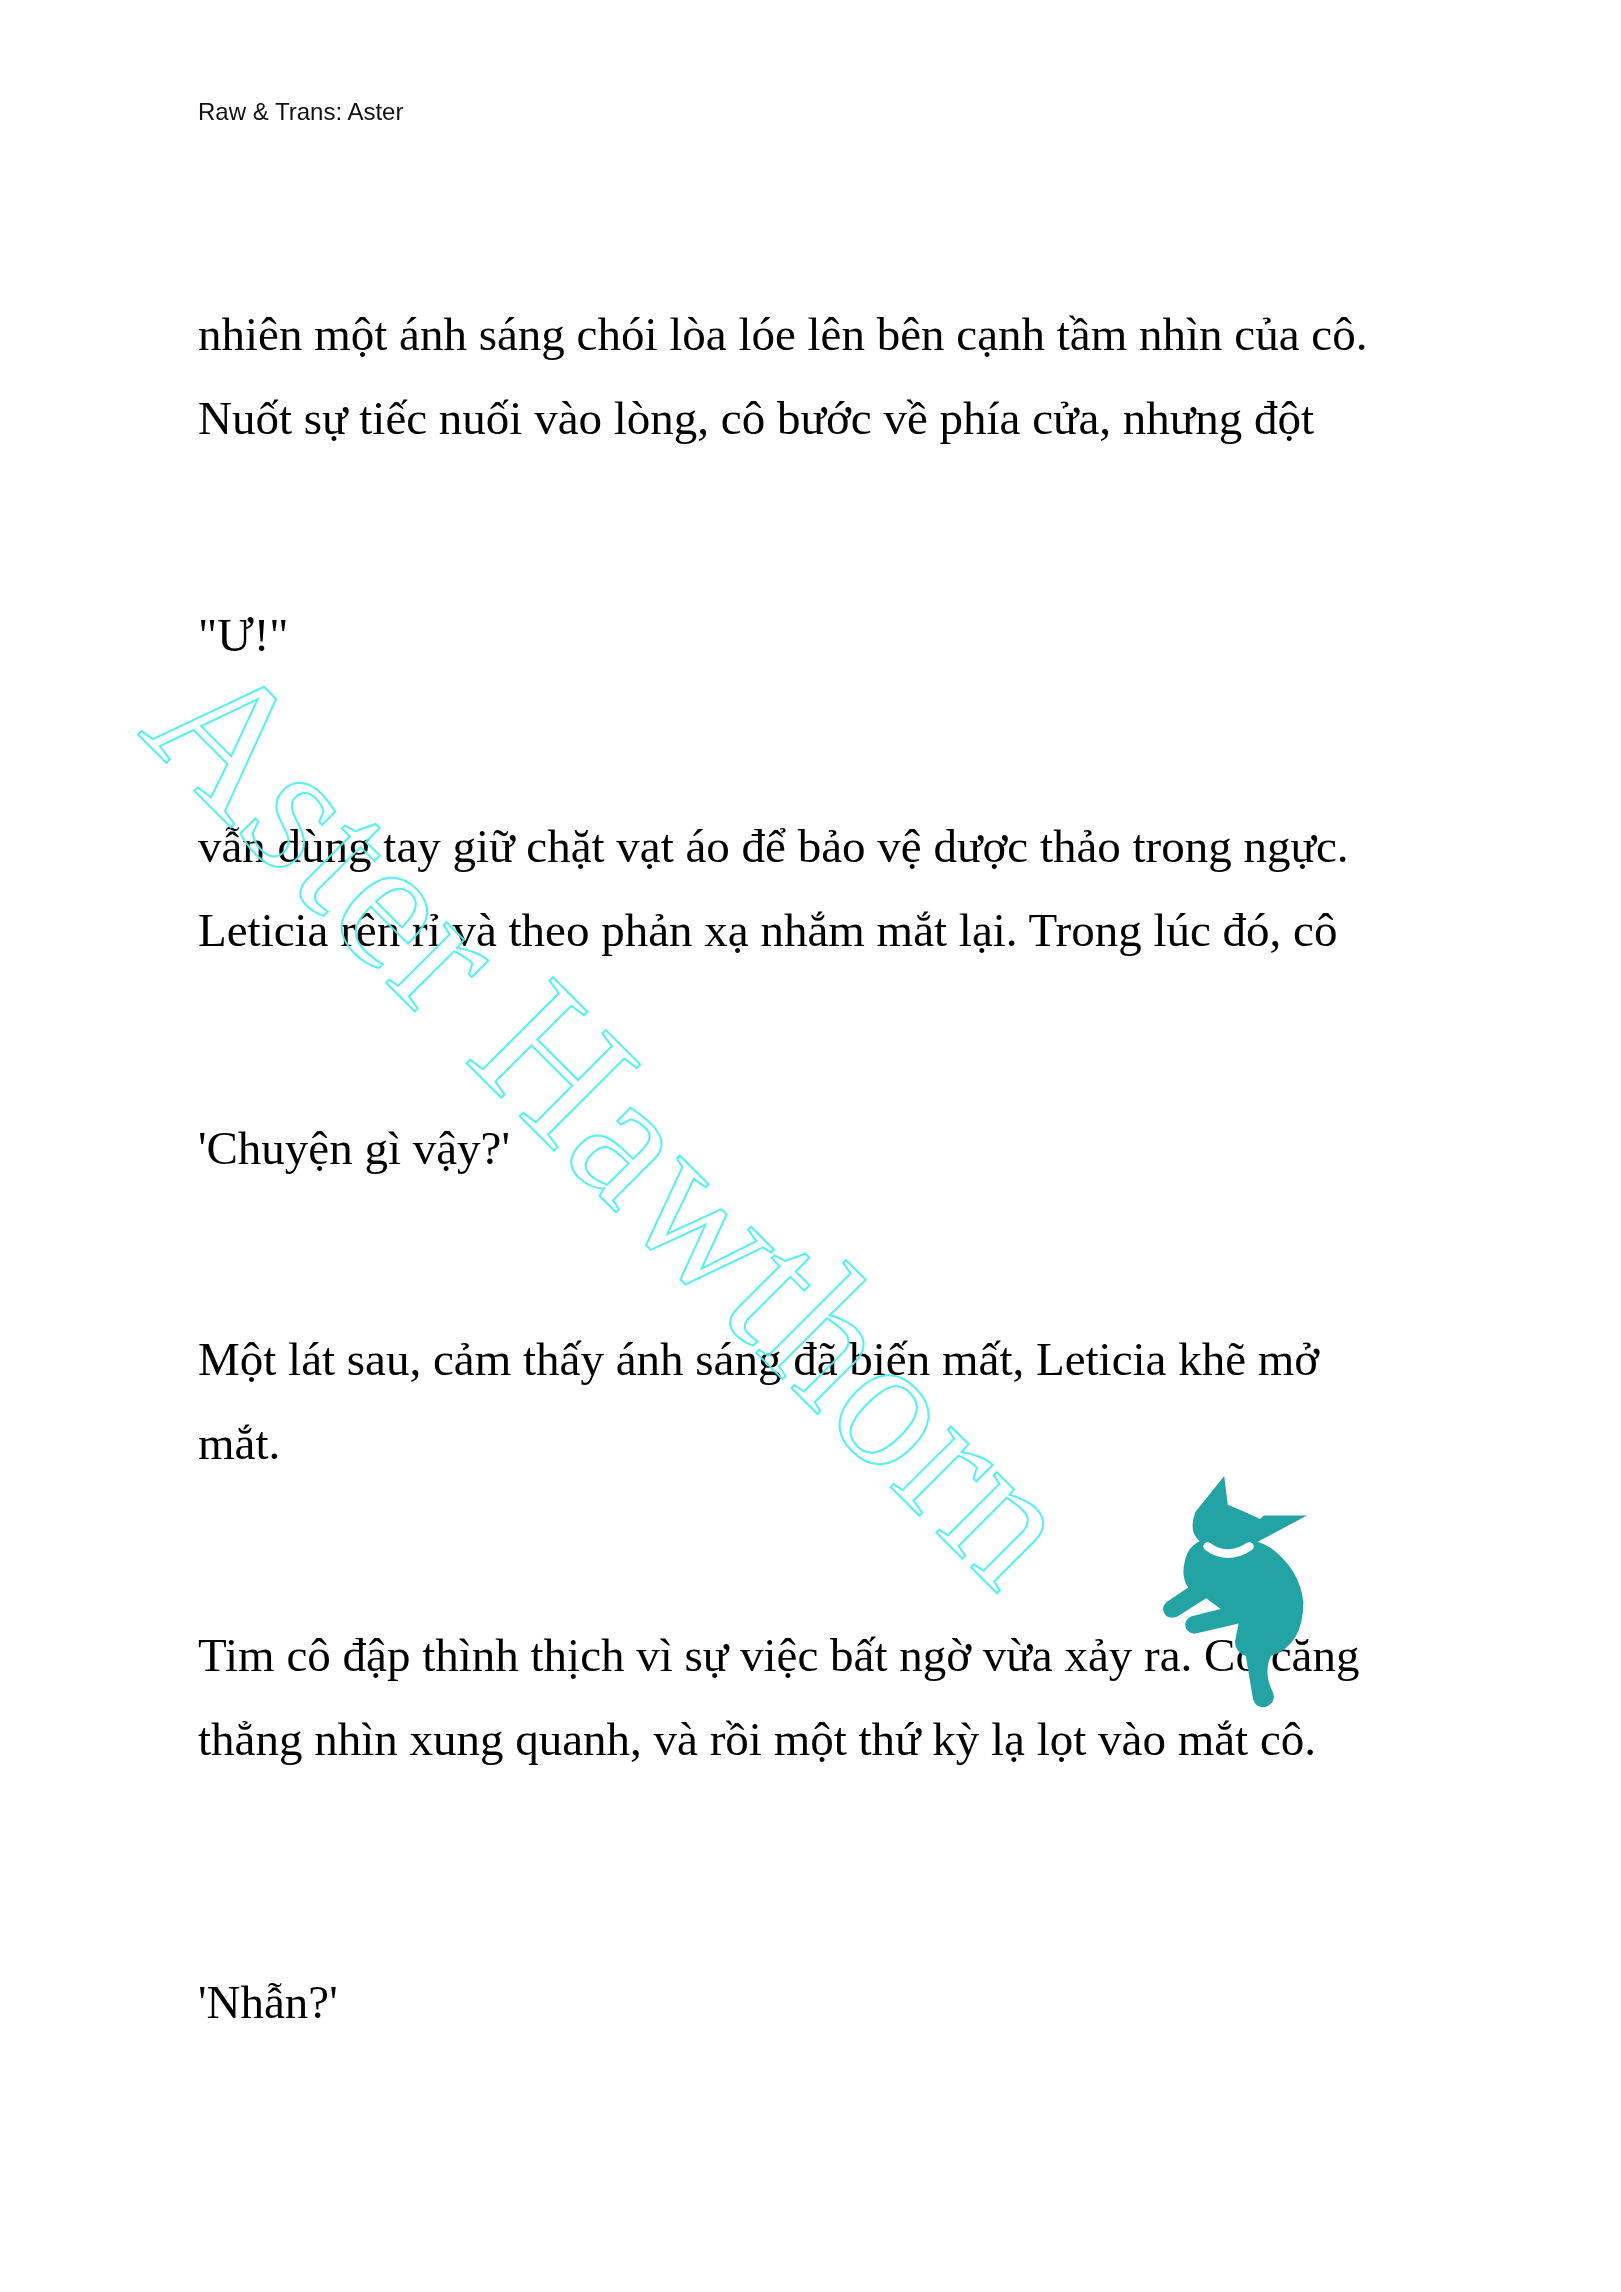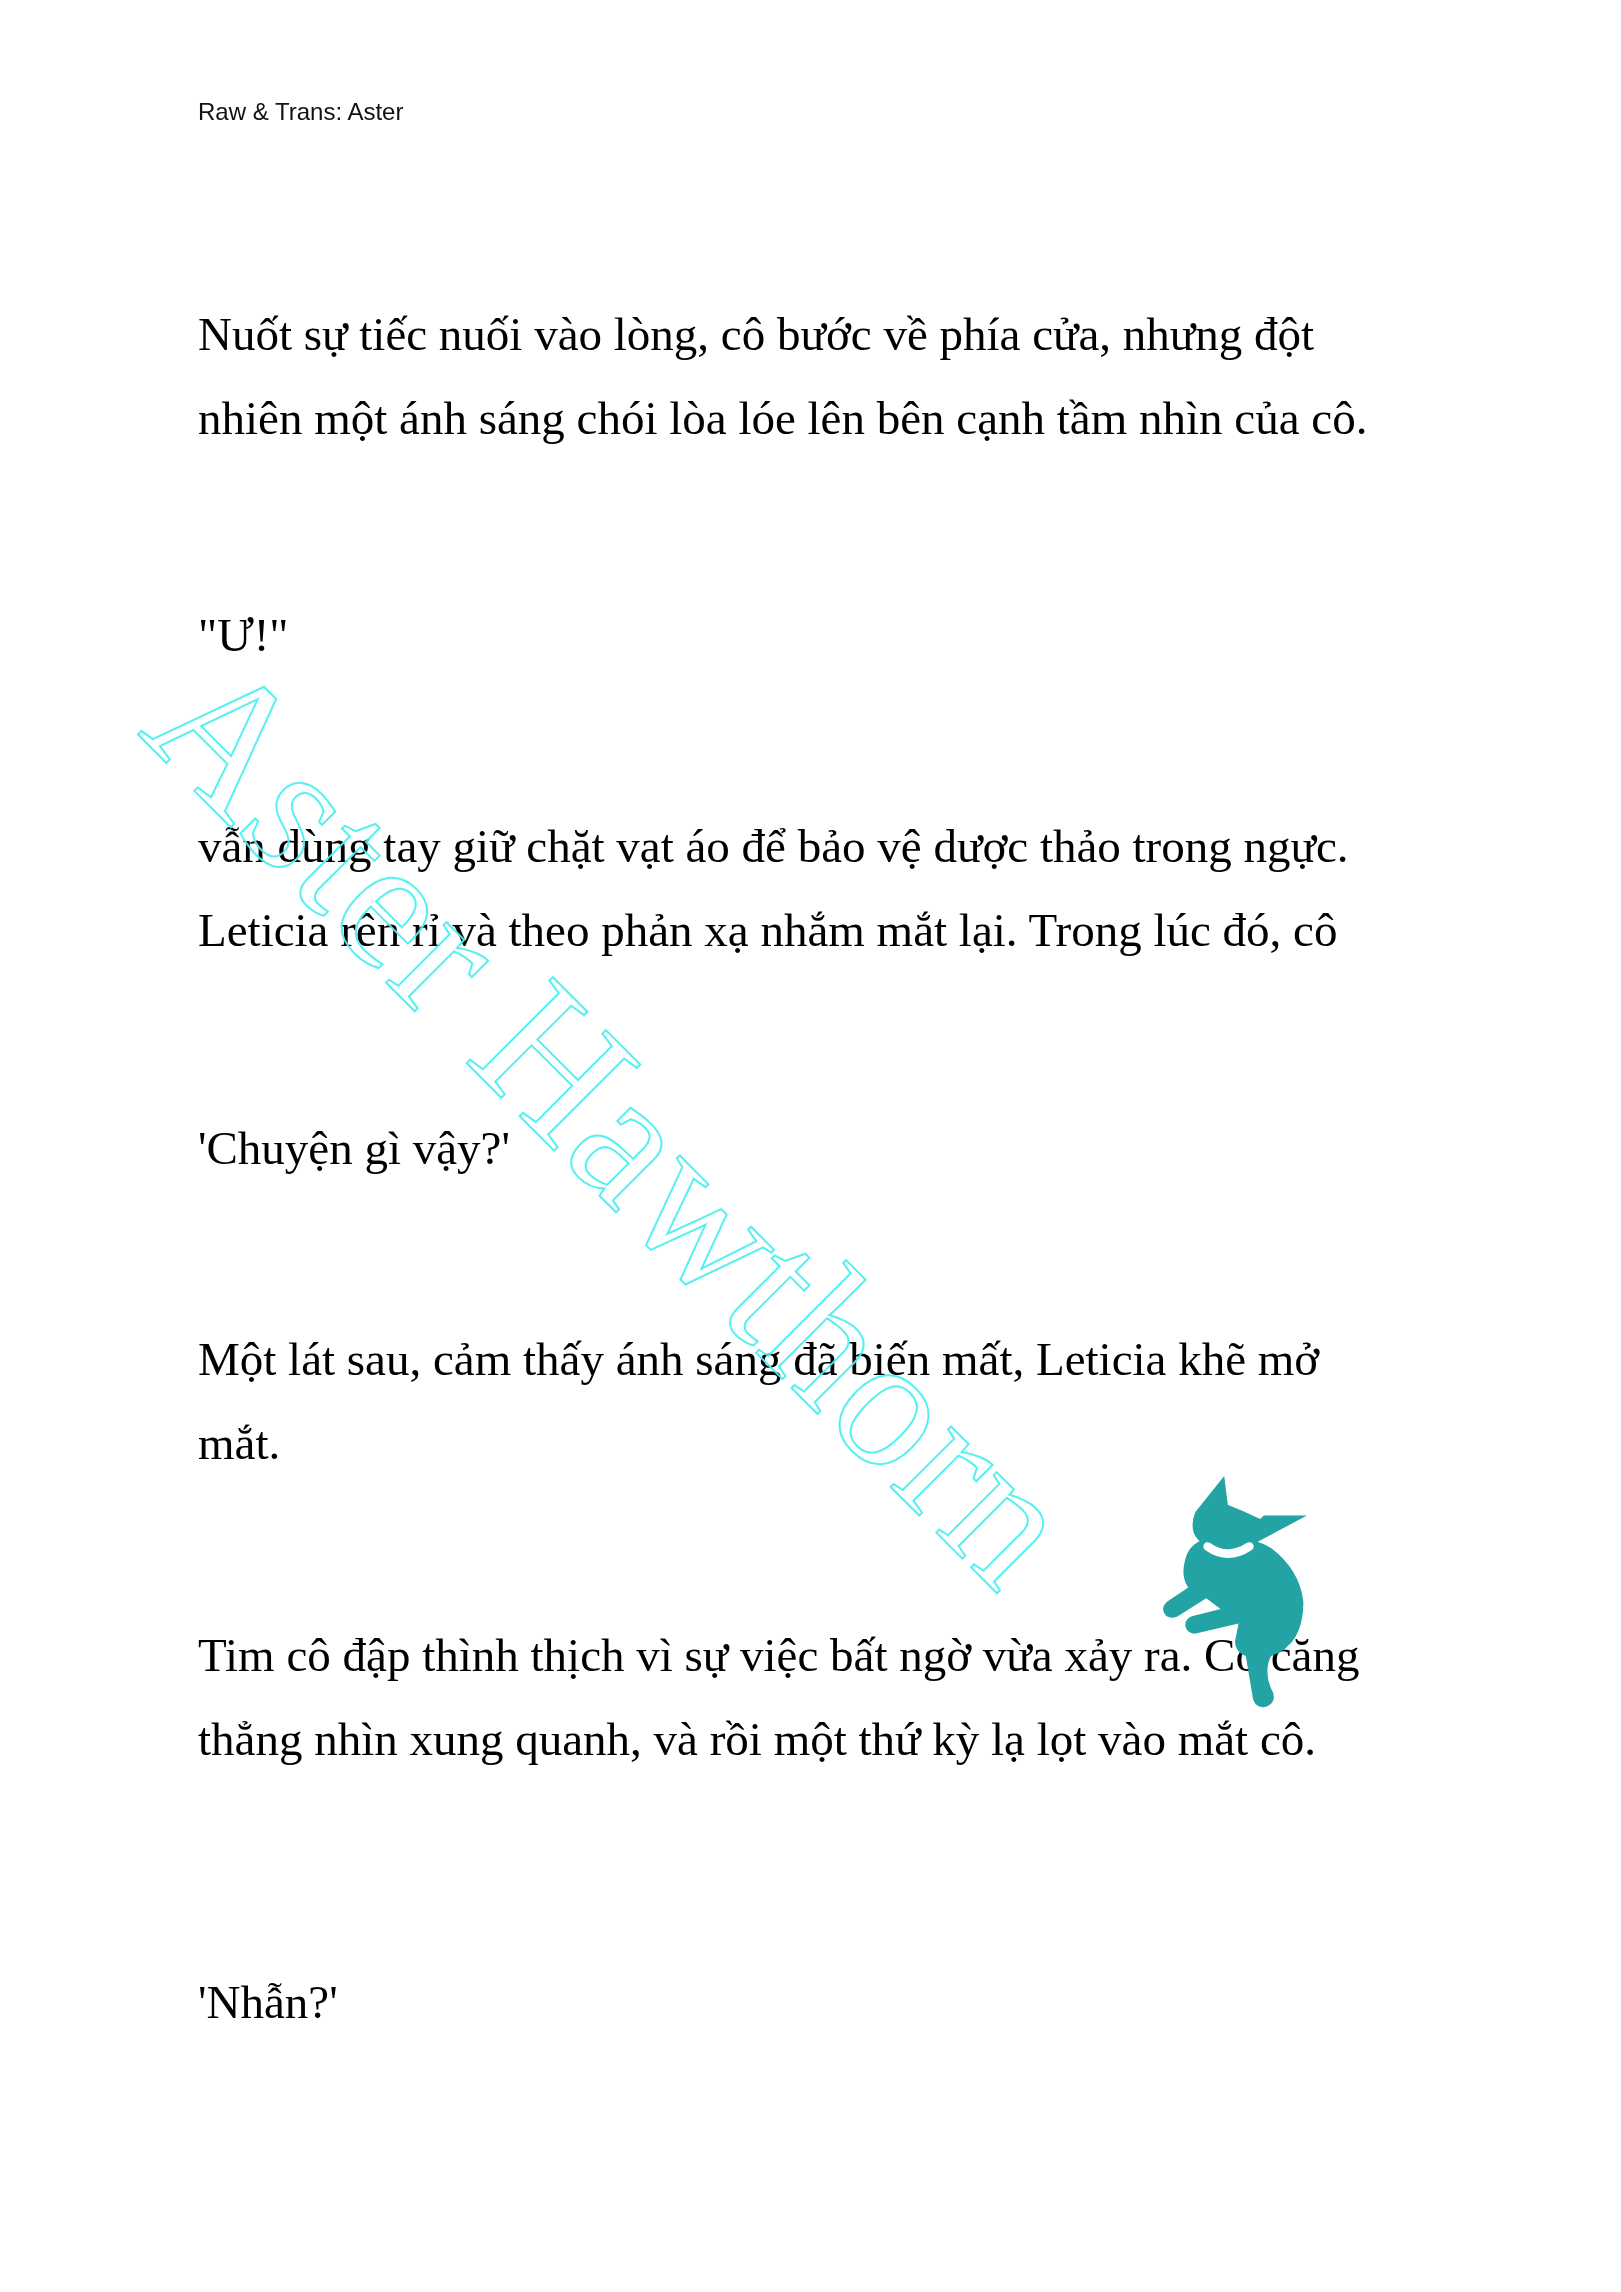--- a/index.html
+++ b/index.html
@@ -21,22 +21,22 @@
     -webkit-text-stroke:2px #4ff0f0; color:transparent;
   }
   .cat { position:absolute; left:1127px; top:1426px; width:216px; height:323px; }
 </style>
 </head>
 <body>
 
 <div class="header">Raw &amp; Trans: Aster</div>
 
 <div class="para" style="top:292px">
+  <div>nhiên một ánh sáng chói lòa lóe lên bên cạnh tầm nhìn của cô.</div>
   <div>Nuốt sự tiếc nuối vào lòng, cô bước về phía cửa, nhưng đột</div>
-  <div>nhiên một ánh sáng chói lòa lóe lên bên cạnh tầm nhìn của cô.</div>
 </div>
 
 <div class="para" style="top:593px">
   <div>"Ư!"</div>
 </div>
 
 <div class="para" style="top:804px">
   <div>vẫn dùng tay giữ chặt vạt áo để bảo vệ dược thảo trong ngực.</div>
   <div>Leticia rên rỉ và theo phản xạ nhắm mắt lại. Trong lúc đó, cô</div>
 </div>

